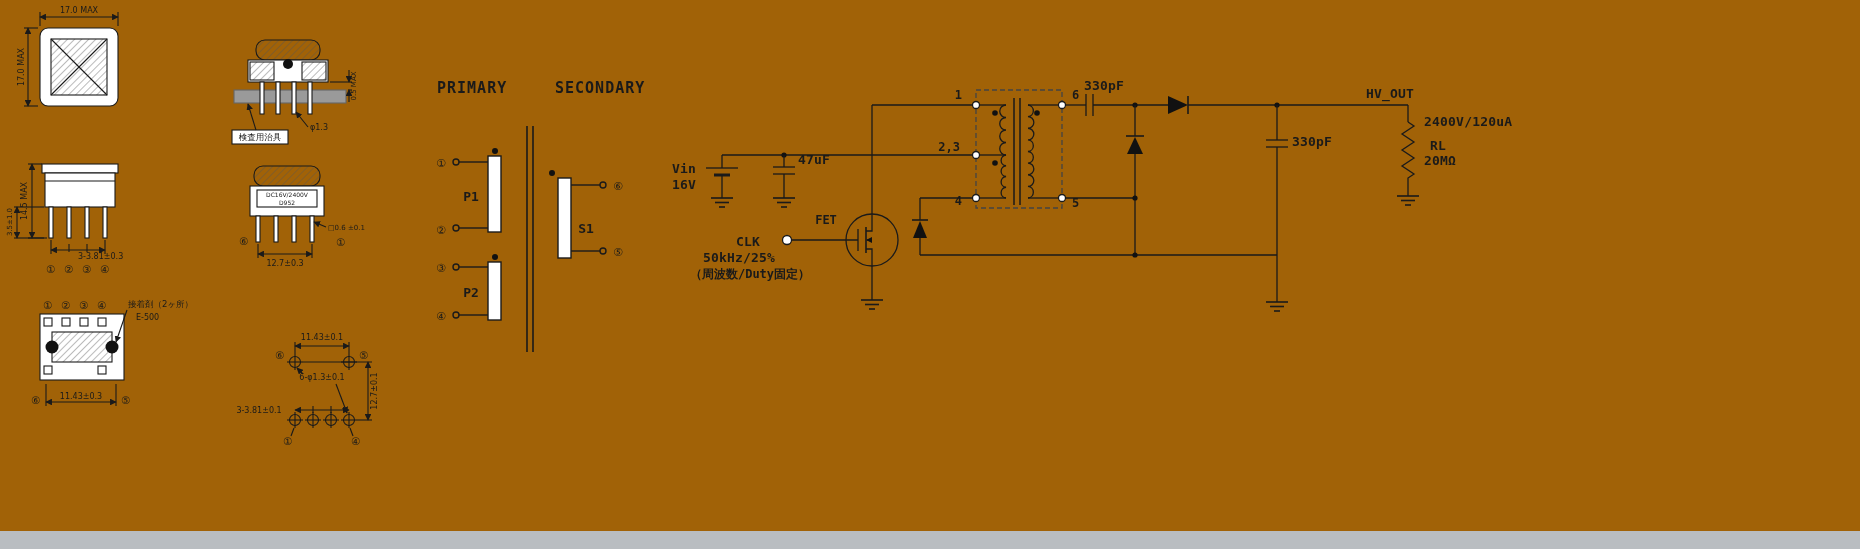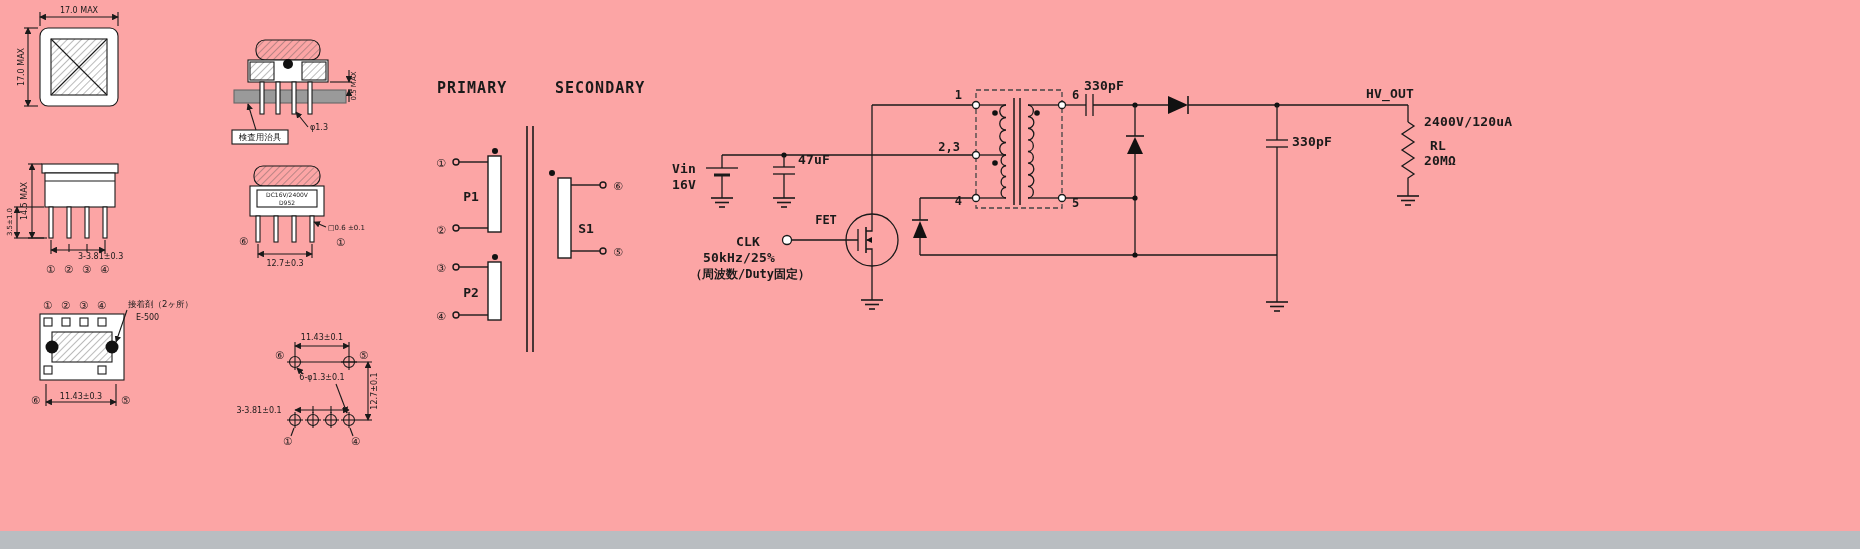--- a/index.html
+++ b/index.html
@@ -1,16 +1,16 @@
 <!DOCTYPE html>
 <html><head>
 <meta charset="utf-8">
 <style>
   html,body{margin:0;padding:0;background:#fff;}
-  .canvas{position:relative;width:1860px;height:549px;background:#fca5a5;overflow:hidden;}
+  .canvas{position:relative;width:1860px;height:549px;background:#a16207;overflow:hidden;}
   svg{display:block;}
   text{fill:#1a1a1a;stroke:none;font-family:"DejaVu Sans",sans-serif;}
   .dim{font-size:8px;}
   .dim7{font-size:7px;}
   .tiny{font-size:6px;}
   .jp{font-size:8.5px;}
   .pin-num{font-size:10.5px;}
   .wpin{font-size:11px;}
   .hdr{font-family:"DejaVu Sans Mono",monospace;font-size:15px;font-weight:bold;letter-spacing:1px;}
   .wlbl{font-family:"DejaVu Sans Mono",monospace;font-size:13px;font-weight:bold;}

